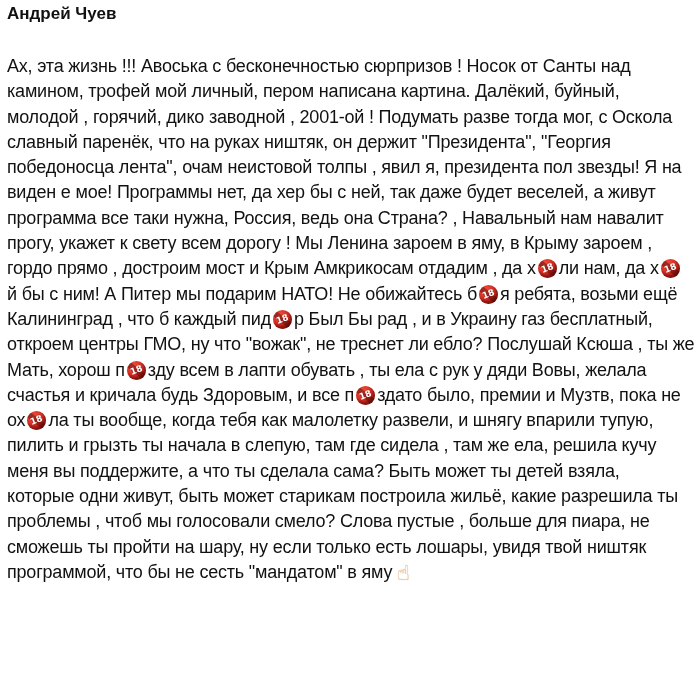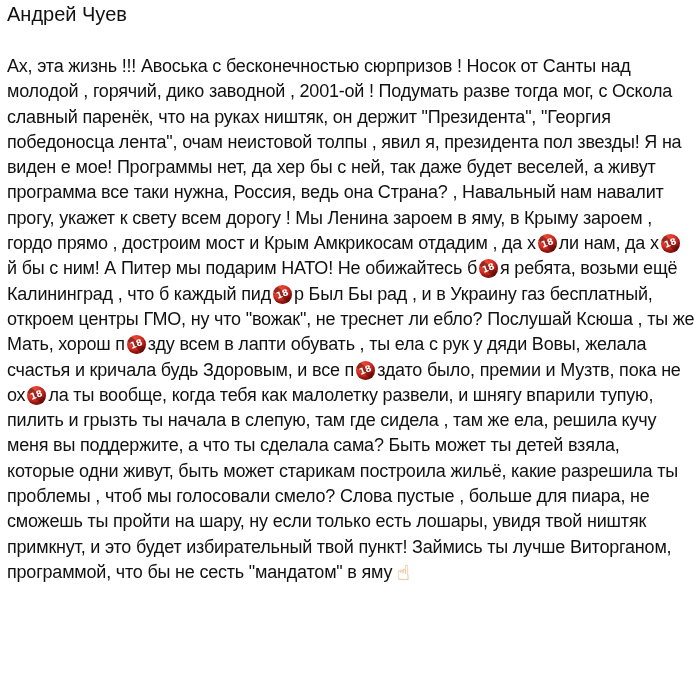--- a/index.html
+++ b/index.html
@@ -11,23 +11,23 @@
     width: 699px;
     height: 684px;
     overflow: hidden;
     font-family: "Liberation Sans", "DejaVu Sans", sans-serif;
     color: #111111;
   }
   .page {
     padding: 4px 4px 0 7px;
   }
   .title {
-    font-size: 20px;
+    font-size: 17px;
     line-height: 20px;
-    font-weight: 400;
+    font-weight: 700;
     color: #111111;
     margin: 0 0 30px 0;
   }
   .body-text {
     font-size: 18px;
     line-height: 25.3px;
     letter-spacing: -0.2px;
     color: #111111;
   }
   .line {
@@ -78,34 +78,34 @@
     font-family: "DejaVu Sans", sans-serif;
   }
 </style>
 </head>
 <body>
 
 <div class="page">
   <div class="title">Андрей Чуев</div>
   <div class="body-text" id="article-body">
       <div class="line">Ах, эта жизнь !!! Авоська с бесконечностью сюрпризов ! Носок от Санты над</div>
+      <div class="line">камином, трофей мой личный, пером написана картина. Далёкий, буйный,</div>
       <div class="line">молодой , горячий, дико заводной , 2001-ой ! Подумать разве тогда мог, с Оскола</div>
       <div class="line">славный паренёк, что на руках ништяк, он держит "Президента", "Георгия</div>
       <div class="line">победоносца лента", очам неистовой толпы , явил я, президента пол звезды! Я на</div>
       <div class="line">виден е мое! Программы нет, да хер бы с ней, так даже будет веселей, а живут</div>
       <div class="line">программа все таки нужна, Россия, ведь она Страна? , Навальный нам навалит</div>
       <div class="line">прогу, укажет к свету всем дорогу ! Мы Ленина зароем в яму, в Крыму зароем ,</div>
       <div class="line">гордо прямо , достроим мост и Крым Амкрикосам отдадим , да х<span class="badge18"><span class="slash"></span><span class="num">18</span></span>ли нам, да х<span class="badge18"><span class="slash"></span><span class="num">18</span></span></div>
       <div class="line">й бы с ним! А Питер мы подарим НАТО! Не обижайтесь б<span class="badge18"><span class="slash"></span><span class="num">18</span></span>я ребята, возьми ещё</div>
       <div class="line">Калининград , что б каждый пид<span class="badge18"><span class="slash"></span><span class="num">18</span></span>р Был Бы рад , и в Украину газ бесплатный,</div>
       <div class="line">откроем центры ГМО, ну что "вожак", не треснет ли ебло? Послушай Ксюша , ты же</div>
       <div class="line">Мать, хорош п<span class="badge18"><span class="slash"></span><span class="num">18</span></span>зду всем в лапти обувать , ты ела с рук у дяди Вовы, желала</div>
       <div class="line">счастья и кричала будь Здоровым, и все п<span class="badge18"><span class="slash"></span><span class="num">18</span></span>здато было, премии и Музтв, пока не</div>
       <div class="line">ох<span class="badge18"><span class="slash"></span><span class="num">18</span></span>ла ты вообще, когда тебя как малолетку развели, и шнягу впарили тупую,</div>
       <div class="line">пилить и грызть ты начала в слепую, там где сидела , там же ела, решила кучу</div>
       <div class="line">меня вы поддержите, а что ты сделала сама? Быть может ты детей взяла,</div>
       <div class="line">которые одни живут, быть может старикам построила жильё, какие разрешила ты</div>
       <div class="line">проблемы , чтоб мы голосовали смело? Слова пустые , больше для пиара, не</div>
       <div class="line">сможешь ты пройти на шару, ну если только есть лошары, увидя твой ништяк</div>
-      <div class="line">примкнут, и это будет избирательный твой пункт! Займись ты лучше Виторганом,</div>
       <div class="line">программой, что бы не сесть "мандатом" в яму <span class="point-up">☝</span></div>
     </div>
 </div>
 
 </body></html>

